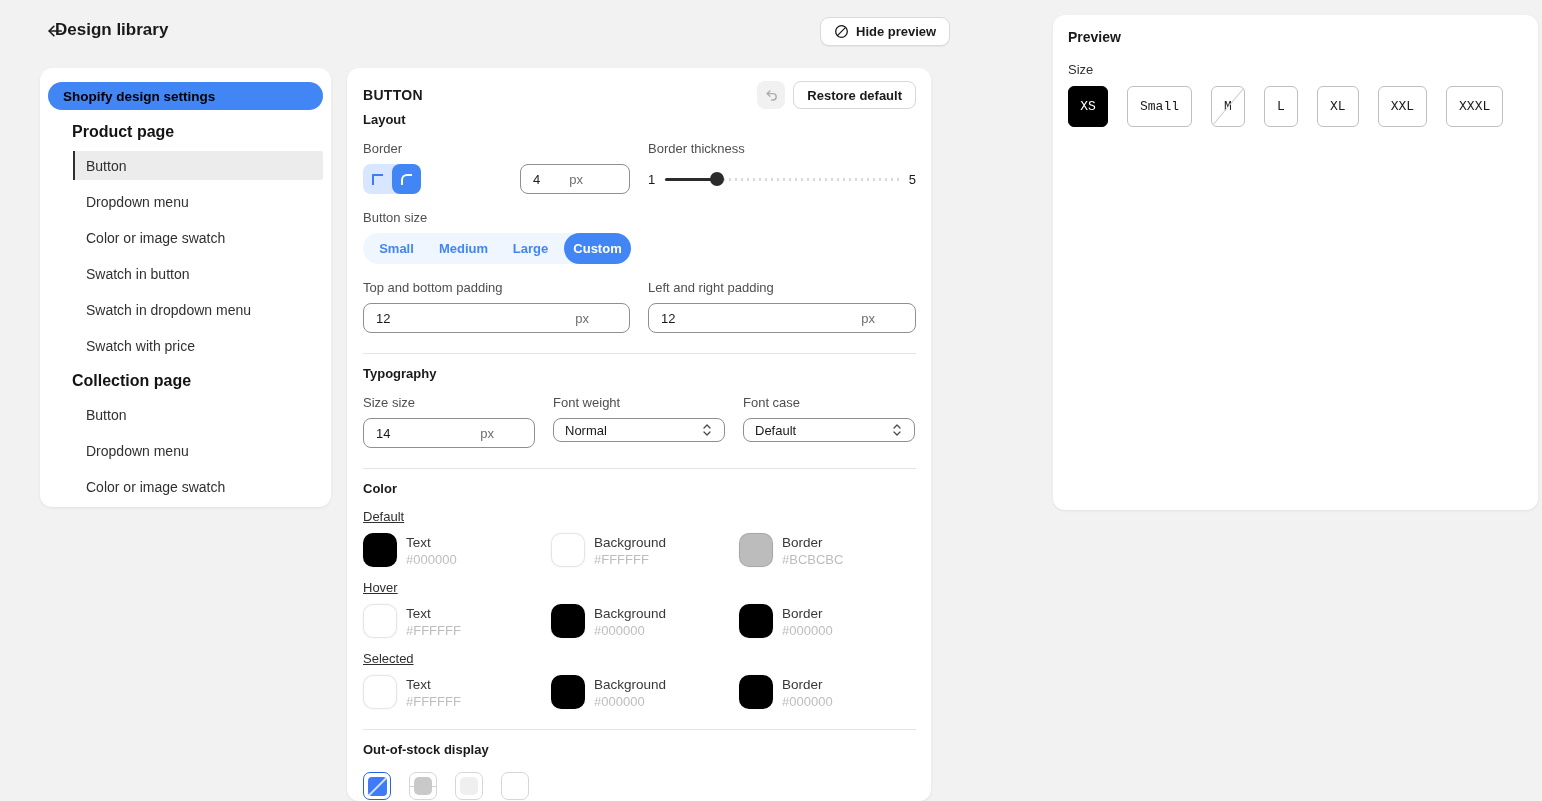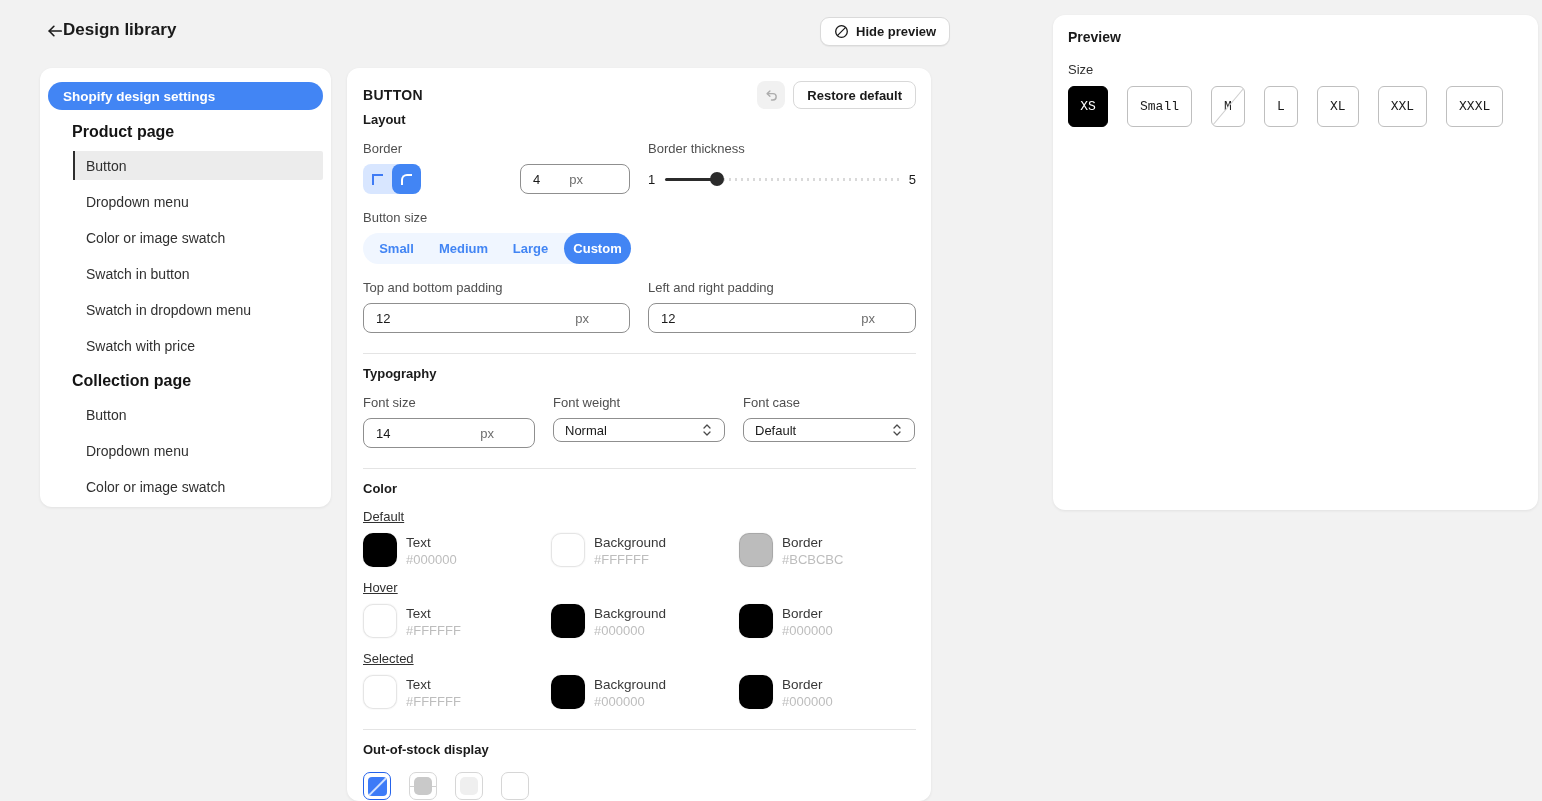--- a/index.html
+++ b/index.html
@@ -2,31 +2,31 @@
 <html><head>
 <meta charset="utf-8">
 <style>
   * { margin:0; padding:0; box-sizing:border-box; }
   html,body { background:#F2F2F2; }
   body { font-family:"Liberation Sans","DejaVu Sans",sans-serif; color:#1a1a1a; }
   .app { position:relative; width:1542px; height:801px; background:#F2F2F2; overflow:hidden; }
 
   
   .back-btn { position:absolute; left:44px; top:21px; width:22px; height:22px; display:flex; align-items:center; justify-content:center; cursor:pointer; background:none; border:none; }
-  .page-title { position:absolute; left:63px; top:20px; font-size:17px; font-weight:bold; color:#1a1a1a; }
+  .page-title { position:absolute; left:55px; top:20px; font-size:17px; font-weight:bold; color:#1a1a1a; }
   .hide-preview-btn { position:absolute; left:820px; top:17px; height:29px; display:flex; align-items:center; gap:7px; padding:0 13px; background:#fff; border:1px solid #DADADA; border-radius:9px; box-shadow:0 1px 1px rgba(0,0,0,.05); font-size:13px; font-weight:bold; color:#1a1a1a; cursor:pointer; font-family:inherit; }
 
   
   .panel { position:absolute; background:#fff; border-radius:12px; box-shadow:0 1px 3px rgba(0,0,0,.07); }
   .sidebar { left:40px; top:68px; width:291px; height:439px; padding:14px 8px 0 8px; }
   .editor  { left:347px; top:68px; width:584px; height:733px; padding:13px 15px 0 16px; }
   .preview { left:1053px; top:15px; width:485px; height:495px; padding:14px 15px; }
 
   
-  .root-pill { height:28px; border-radius:14px; background:#4285F4; color:#ffffff; font-size:13.5px; font-weight:bold; display:flex; align-items:center; padding-left:15px; cursor:pointer; }
+  .root-pill { height:28px; border-radius:14px; background:#4285F4; color:#000000; font-size:13.5px; font-weight:bold; display:flex; align-items:center; padding-left:15px; cursor:pointer; }
   .side-section-title { font-size:16px; font-weight:bold; color:#141414; padding-left:24px; margin:13px 0 10px 0; }
   .side-item { height:29px; display:flex; align-items:center; padding-left:38px; font-size:14px; color:#303030; margin-bottom:7px; cursor:pointer; border-radius:2px; }
   .side-item.selected { margin-left:25px; padding-left:11px; background:#ECECEC; border-left:2px solid #2e2e2e; border-radius:0 2px 2px 0; }
 
   
   .editor-head { display:flex; align-items:center; justify-content:space-between; height:28px; }
   .editor-title { font-size:14px; font-weight:bold; letter-spacing:.3px; }
   .head-actions { display:flex; gap:8px; }
   .undo-btn { width:28px; height:28px; background:#F1F1F1; border:none; border-radius:8px; display:flex; align-items:center; justify-content:center; cursor:pointer; }
   .restore-btn { height:28px; padding:0 13px; background:#fff; border:1px solid #D8D8D8; border-radius:8px; font-size:13px; font-weight:bold; color:#1a1a1a; cursor:pointer; font-family:inherit; }
@@ -209,21 +209,21 @@
           <span class="unit">px</span>
         </div>
       </div>
     </div>
 
     <div class="divider"></div>
     <div class="group-heading mt12">Typography</div>
 
     <div class="grid3 mt14">
       <div>
-        <div class="field-label">Font size</div>
+        <div class="field-label">Size size</div>
         <div class="tb-input">
           <span class="val">14</span>
           <span class="unit">px</span>
         </div>
       </div>
       <div>
         <div class="field-label">Font weight</div>
         <div class="select">
           <span class="val">Normal</span>
           <span class="chev">

